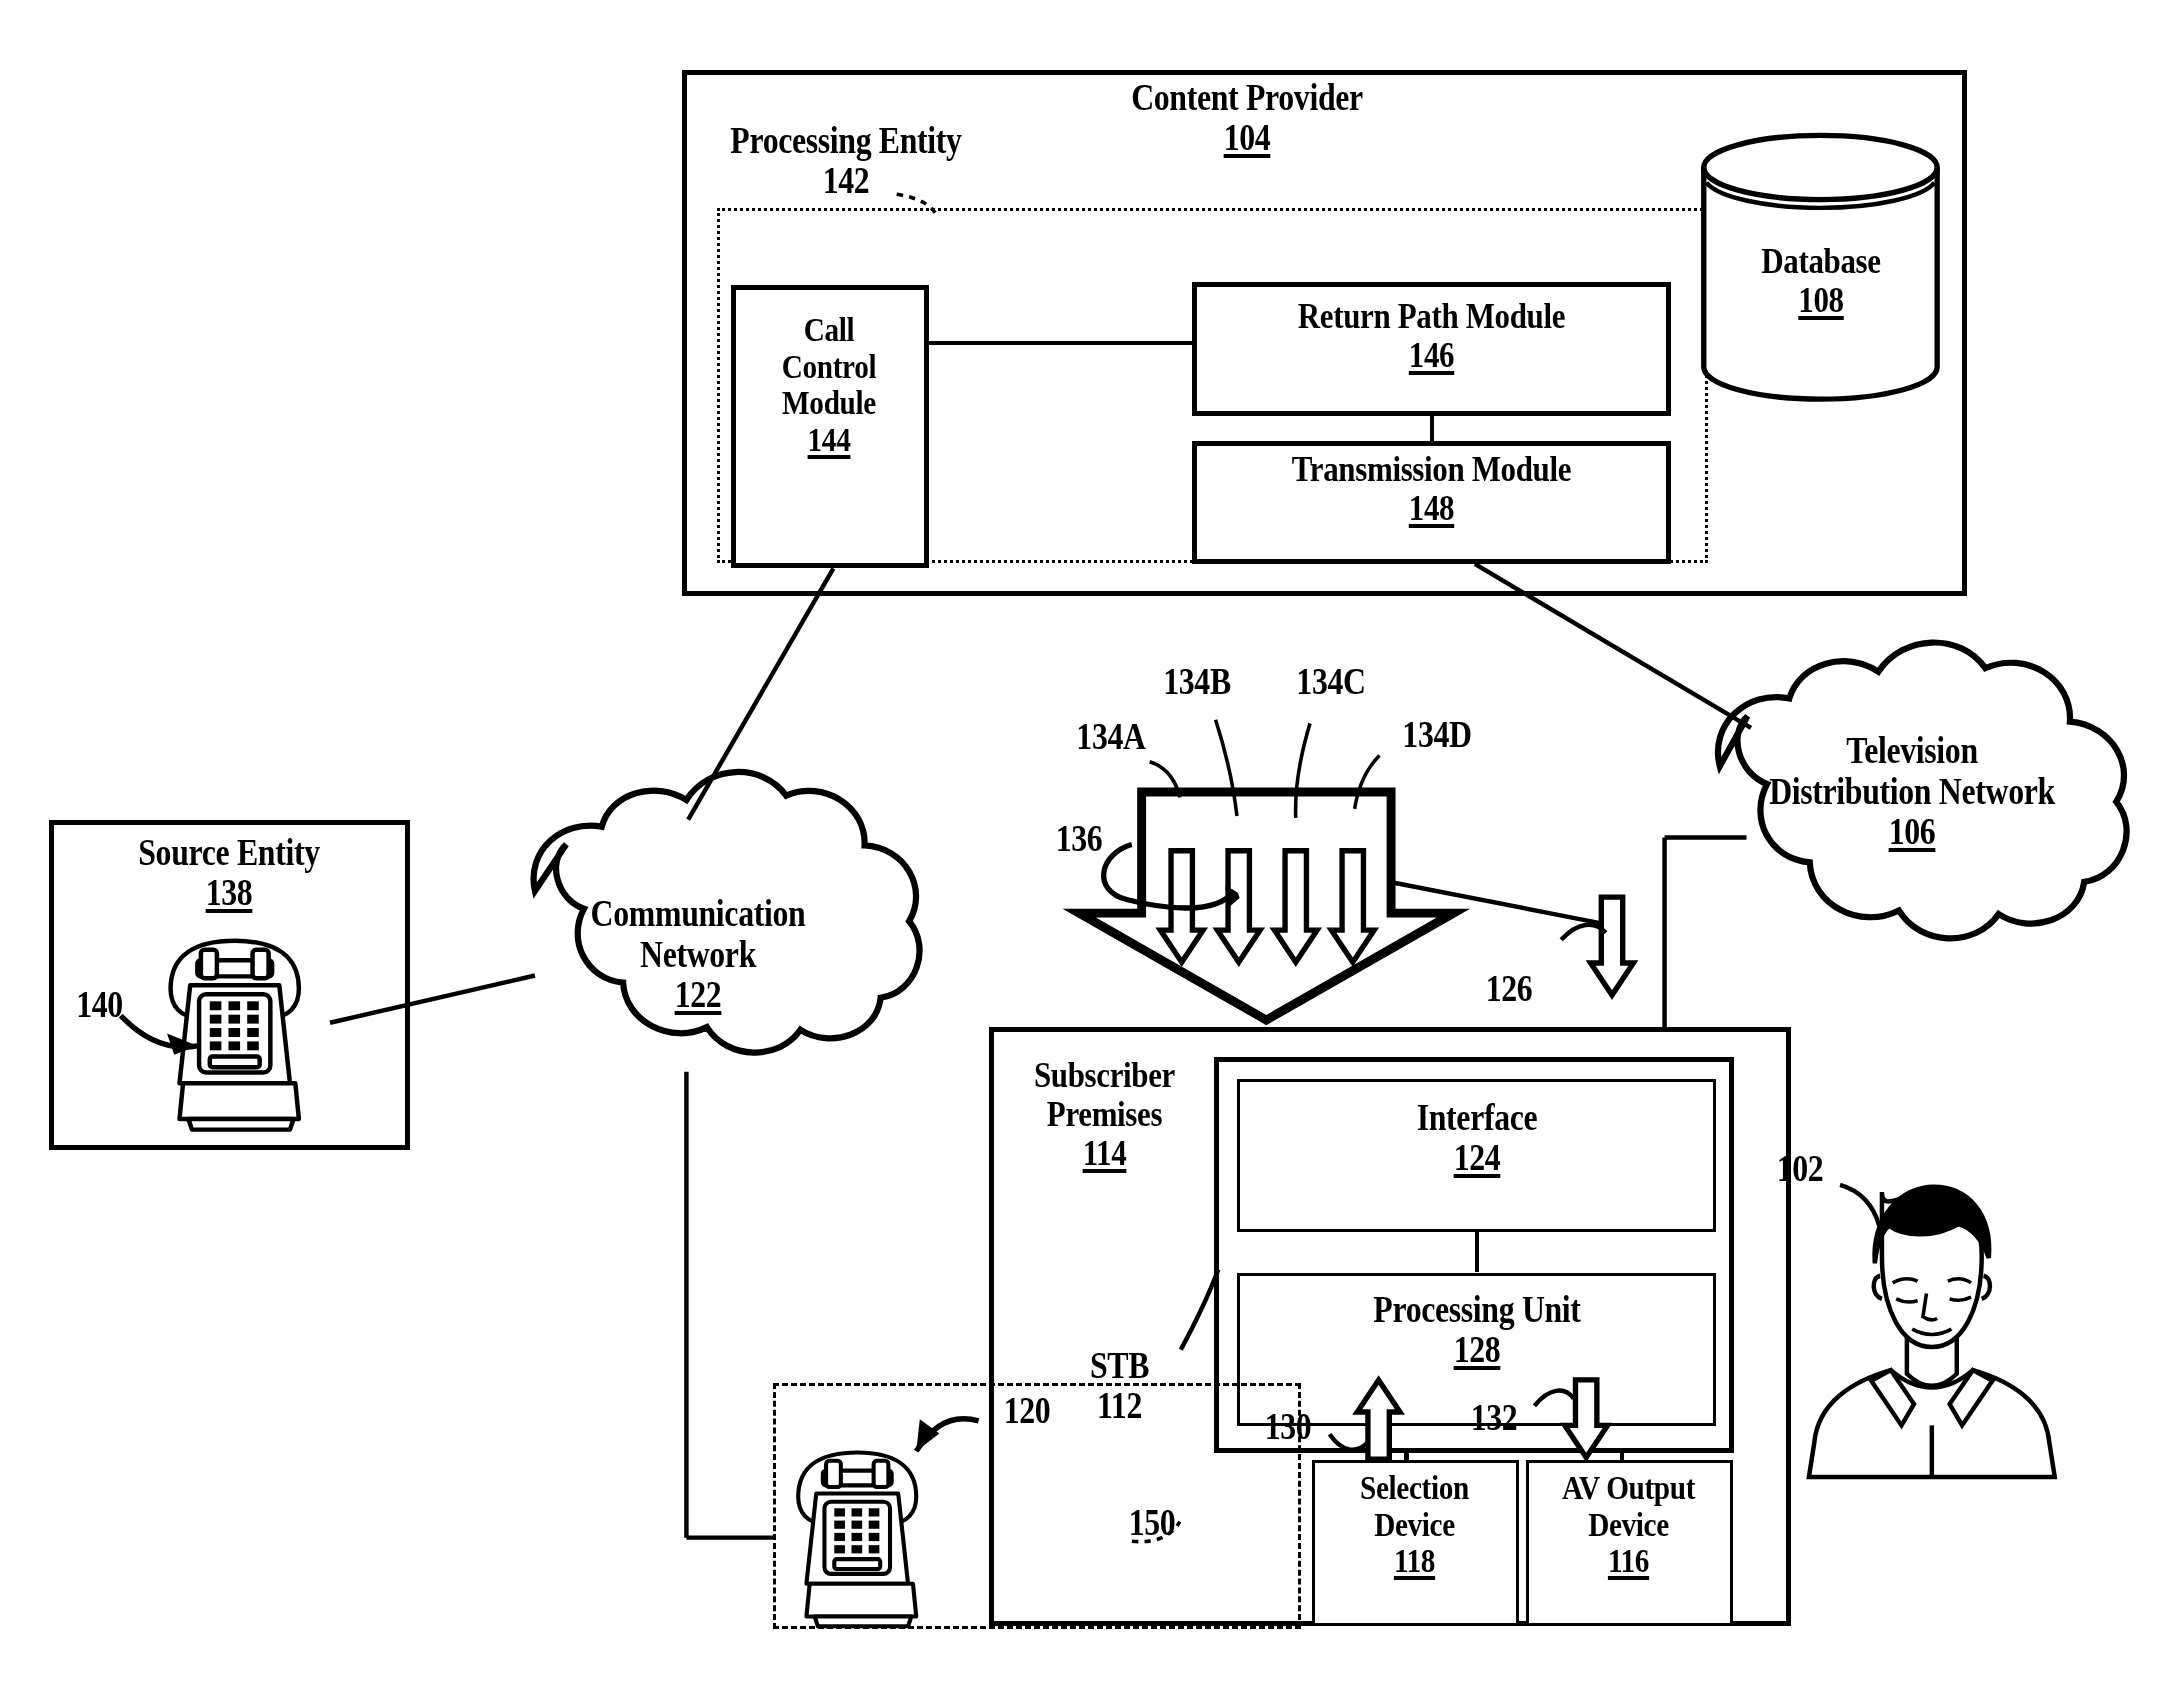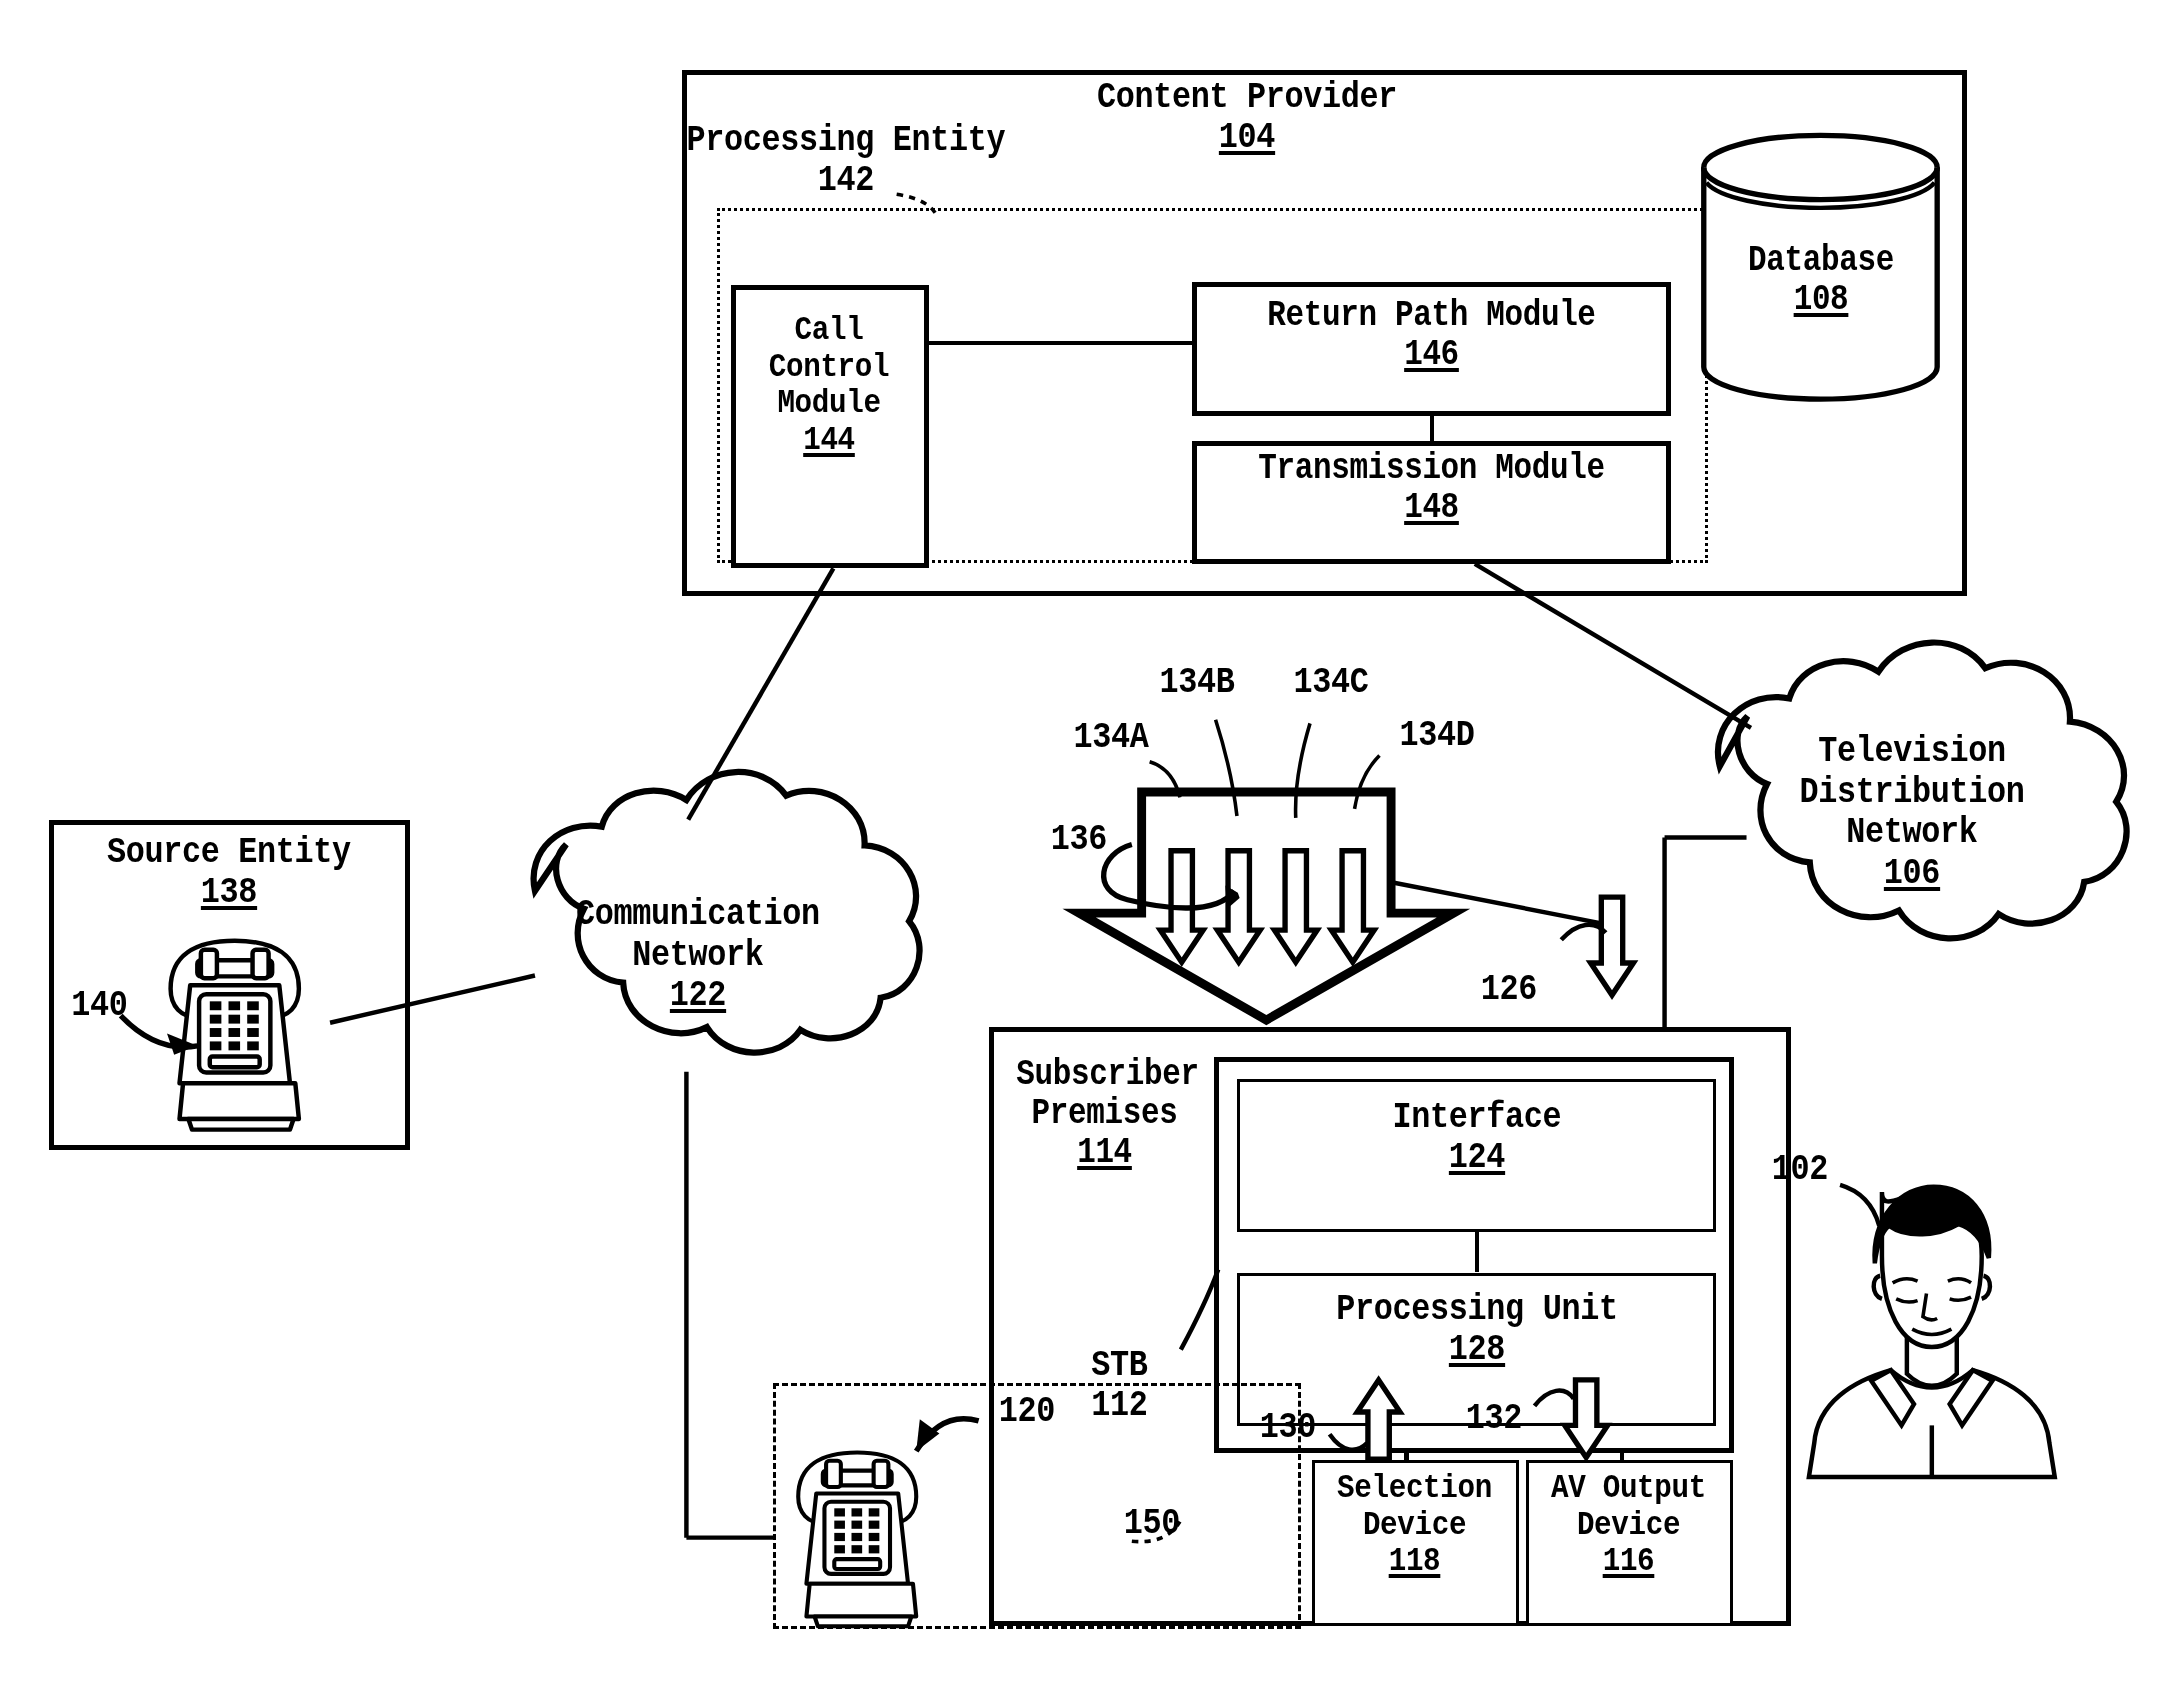--- a/index.html
+++ b/index.html
@@ -5,21 +5,21 @@
   html, body {
     margin: 0;
     padding: 0;
     background: #ffffff;
   }
   #stage {
     position: relative;
     width: 2163px;
     height: 1706px;
     background: #ffffff;
-    font-family: Liberation Mono, monospace;
+    font-family: Liberation Serif, serif;
     overflow: hidden;
   }
   
   .lbl {
     position: absolute;
     color: #000;
     font-weight: 700;
     line-height: 1.08;
     text-align: center;
     letter-spacing: -0.4px;

